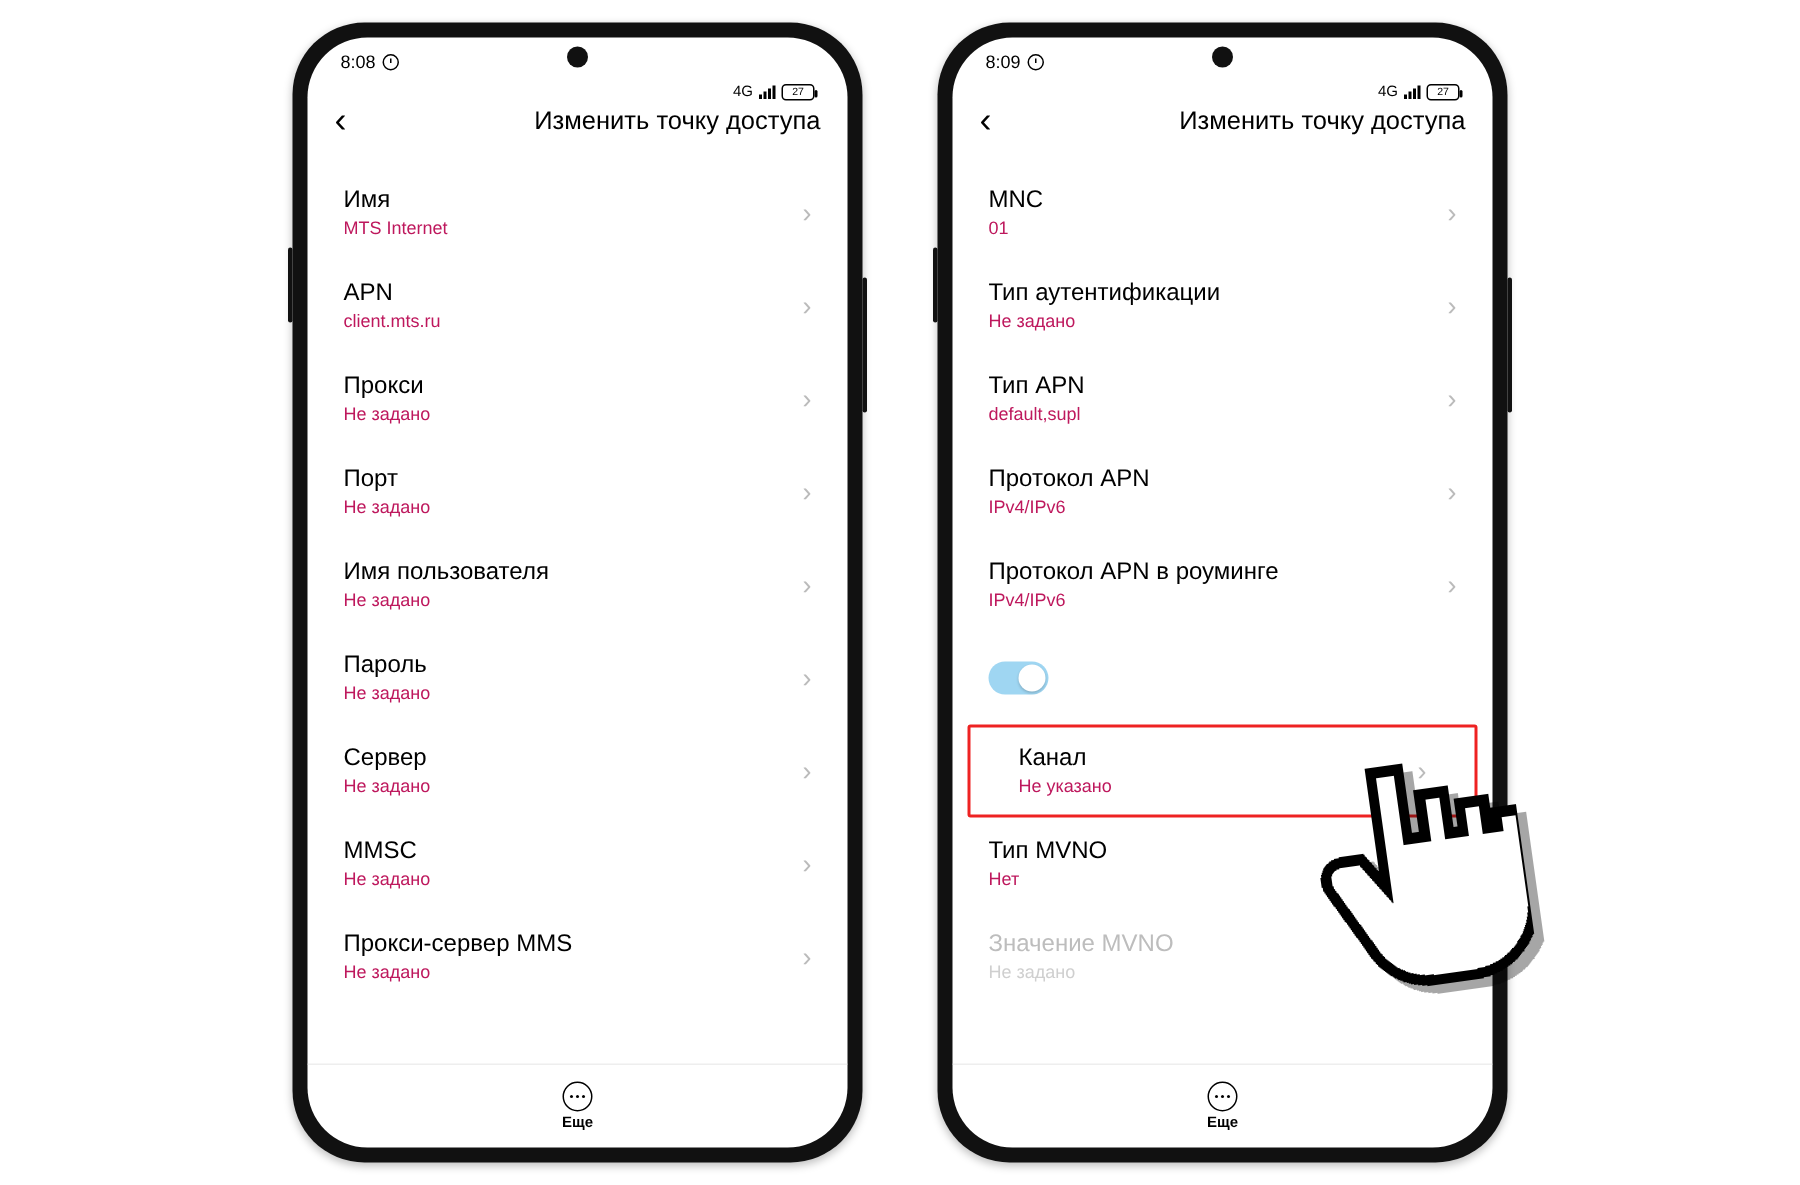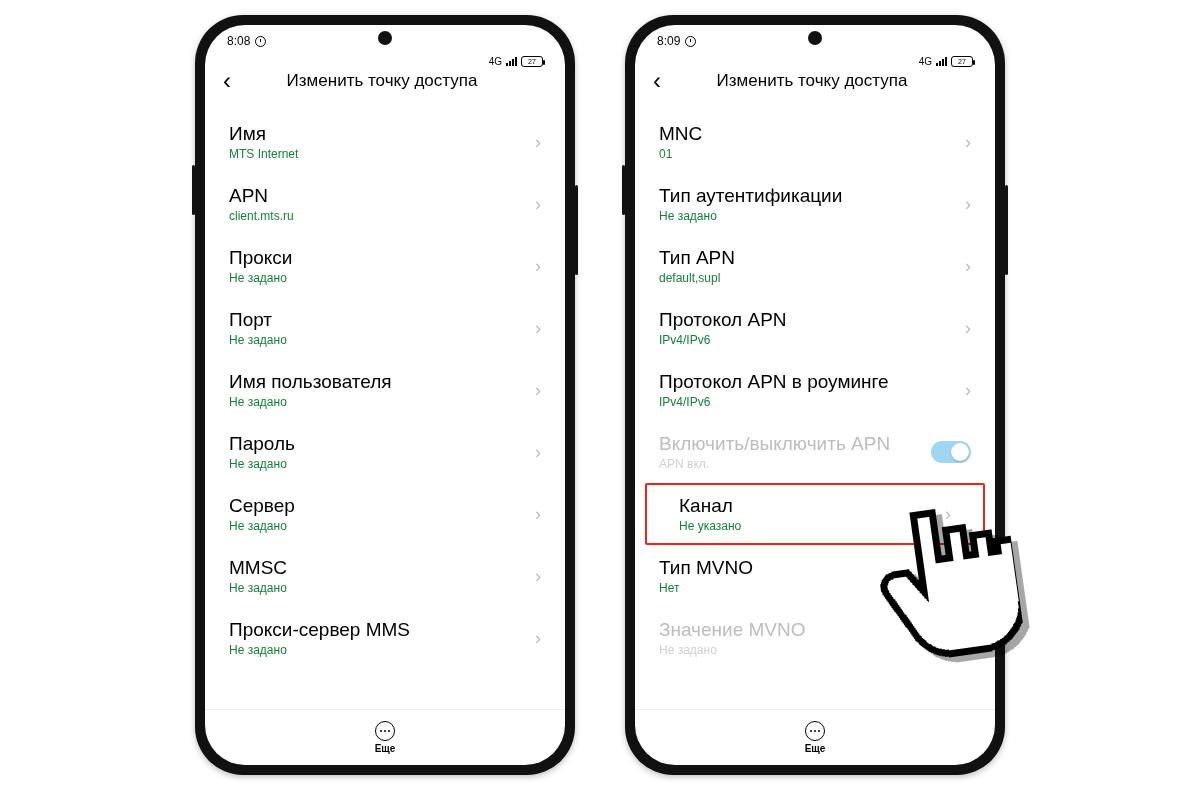--- a/index.html
+++ b/index.html
@@ -81,41 +81,41 @@
     padding: 8px 18px 14px;
     gap: 8px;
   }
   .back {
     font-size: 24px;
     line-height:1;
     padding: 4px 6px 4px 0;
   }
   .title {
     flex:1;
-    text-align:center;
+    text-align:right;
     font-size: 17px;
     font-weight:400;
     color:#000;
     margin-left:-28px;
   }
   .list {
     flex:1;
     overflow:hidden;
     padding: 0 4px;
   }
   .row {
     display:flex;
     align-items:center;
     justify-content:space-between;
     padding: 12px 20px;
     min-height: 62px;
   }
   .row .txt { display:flex; flex-direction:column; gap:2px;}
-  .row .label { font-size:19px; color:#000; }
-  .row .sub { font-size:12px; color:#15803d; }
+  .row .label { font-size:16px; color:#000; }
+  .row .sub { font-size:12px; color:#be185d; }
   .row.disabled .label { color:#bdbdbd; }
   .row.disabled .sub { color:#cfcfcf; }
   .chev {
     color:#bbb;
     font-size:18px;
   }
   .toggle {
     width:40px;height:22px;background:#9fd6f2;border-radius:11px;position:relative;
   }
   .toggle::after{content:"";position:absolute;right:2px;top:2px;width:18px;height:18px;background:#fff;border-radius:50%;box-shadow:0 1px 2px rgba(0,0,0,.2);}
@@ -311,24 +311,20 @@
         <span class="chev">›</span>
       </div>
       <div class="row">
         <div class="txt">
             <span class="label">Протокол APN в роуминге</span>
             <span class="sub">IPv4/IPv6</span>
           </div>
         <span class="chev">›</span>
       </div>
       <div class="row disabled">
-        <div class="txt">
-            <span class="label">Включить/выключить APN</span>
-            <span class="sub">APN вкл.</span>
-          </div>
         <span class="toggle"></span>
       </div>
       <div class="row highlight">
         <div class="txt">
             <span class="label">Канал</span>
             <span class="sub">Не указано</span>
           </div>
         <span class="chev">›</span>
       </div>
       <div class="row">

